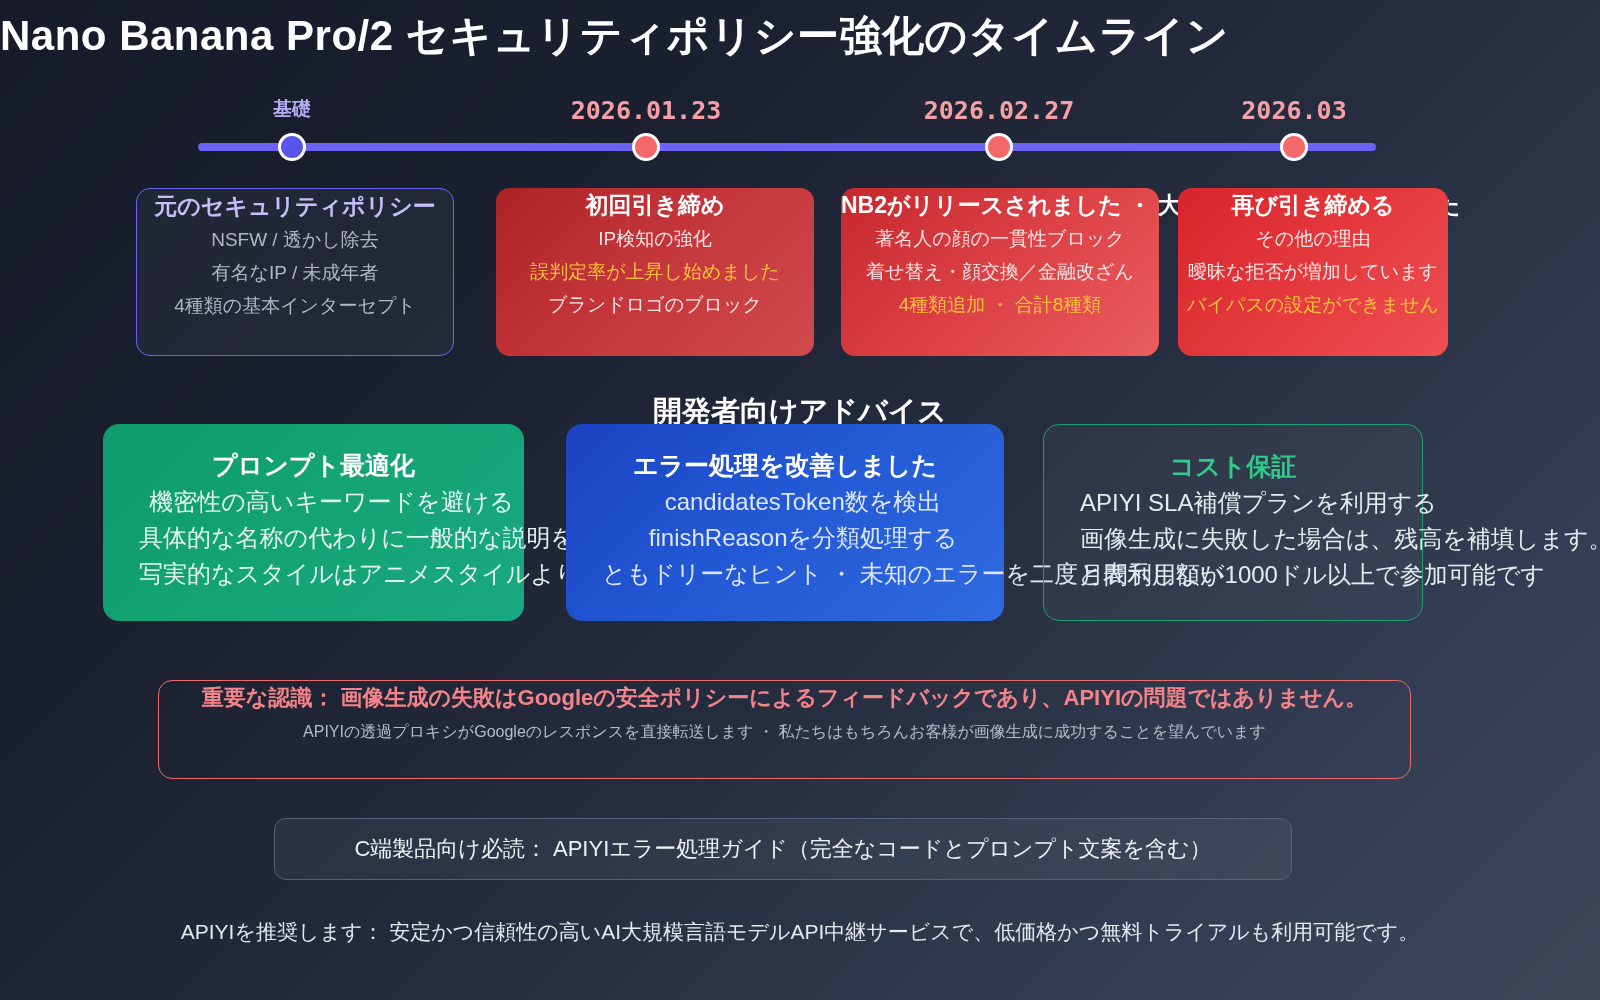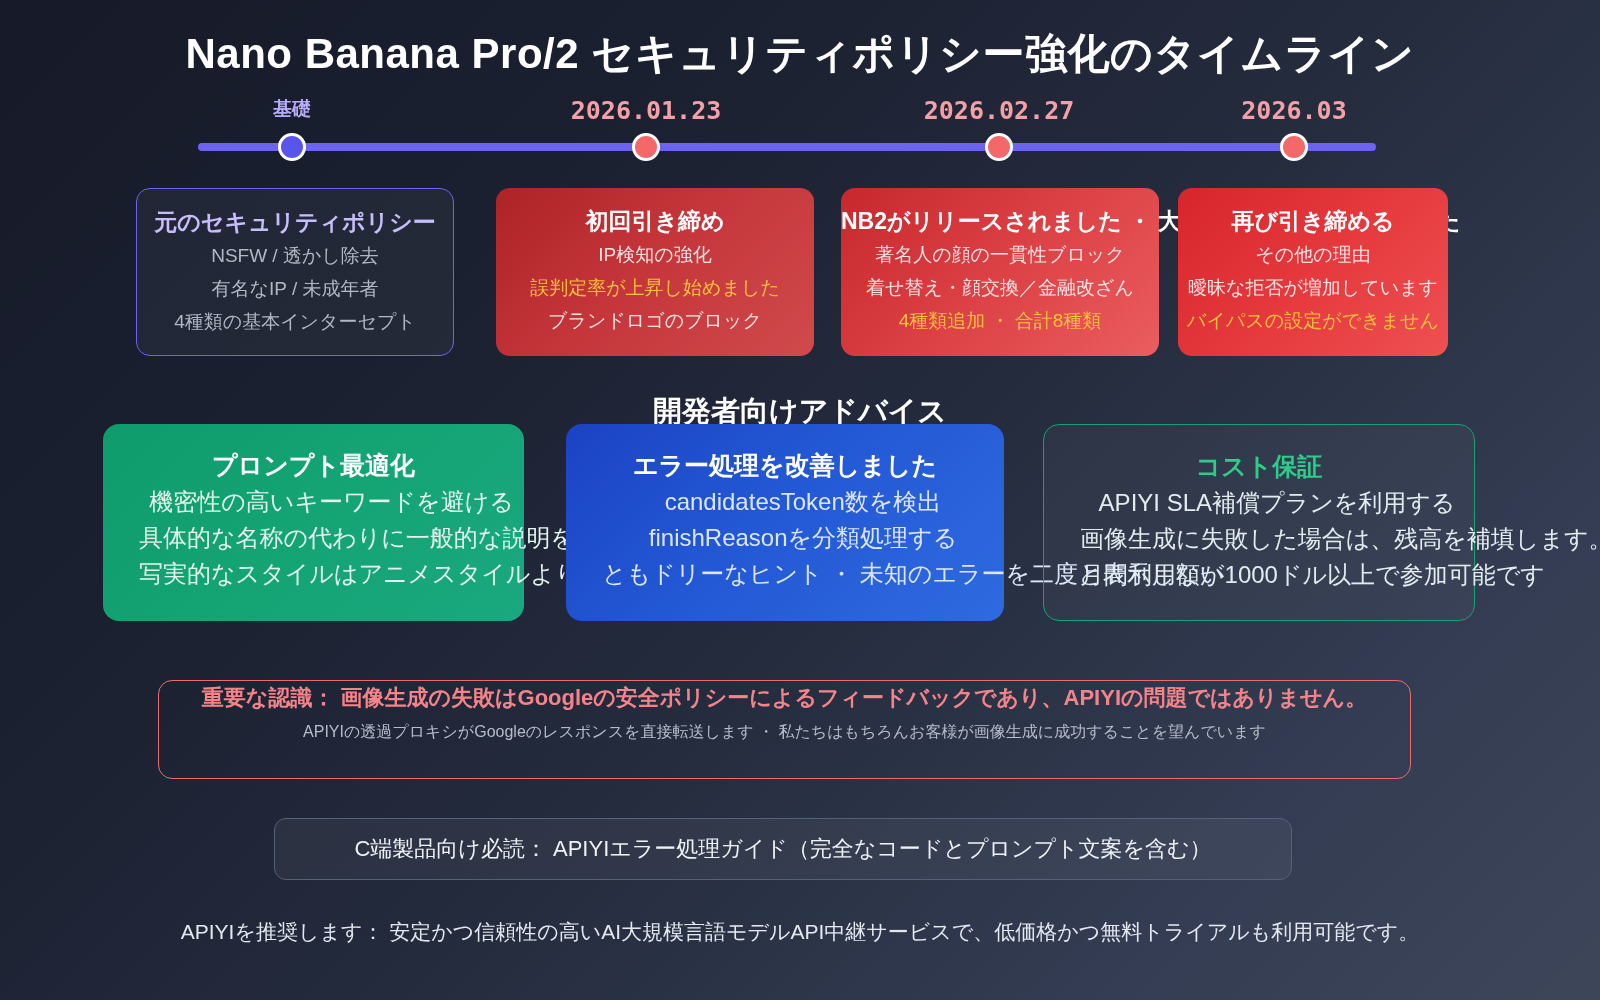--- a/index.html
+++ b/index.html
@@ -21,24 +21,24 @@
   .canvas {
     position: absolute;
     inset: 0;
     width: 1600px;
     height: 1000px;
   }
 
   
   .main-title {
     position: absolute;
-    top: 26px;
+    top: 8px;
     left: 0;
     width: 1600px;
-    text-align: center;
+    text-align: left;
     font-size: 42px;
     font-weight: bold;
     color: #ffffff;
     letter-spacing: 0.5px;
     white-space: nowrap;
   }
 
   
   .timeline-line {
     position: absolute;
@@ -75,21 +75,21 @@
     font-family: "DejaVu Sans Mono", "Liberation Mono", monospace;
     font-size: 25px;
   }
 
   
   .tcard {
     position: absolute;
     top: 188px;
     height: 168px;
     border-radius: 14px;
-    padding-top: 16px;
+    padding-top: 0;
     text-align: center;
     overflow: visible;
   }
 
   .tcard .t-title {
     font-size: 23px;
     font-weight: bold;
     white-space: nowrap;
     line-height: 34px;
   }
@@ -172,21 +172,21 @@
   .card-error {
     left: 566px;
     width: 438px;
     background: linear-gradient(135deg, #1b43c4 0%, #2358d4 45%, #2f6ae0 100%);
   }
   .card-error .a-title { color: #ffffff; }
   .card-error .a-line { color: #dbe6fb; }
 
   .card-cost {
     left: 1043px;
-    width: 432px;
+    width: 380px;
     background: rgba(255,255,255,0.035);
     border: 1.5px solid #18a06e;
   }
   .card-cost .a-title { color: #2ecb8a; }
   .card-cost .a-line { color: #e2ecef; }
 
   
   .warning-box {
     position: absolute;
     left: 158px;

